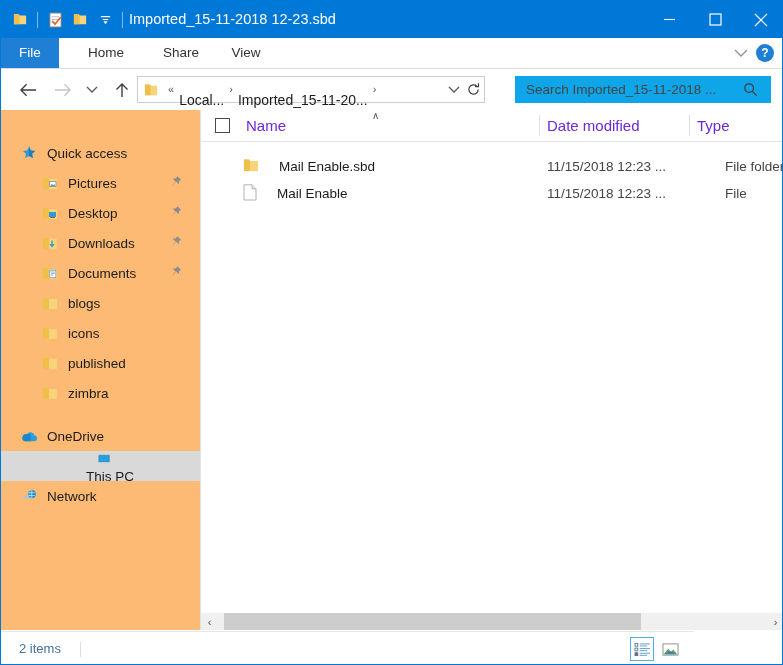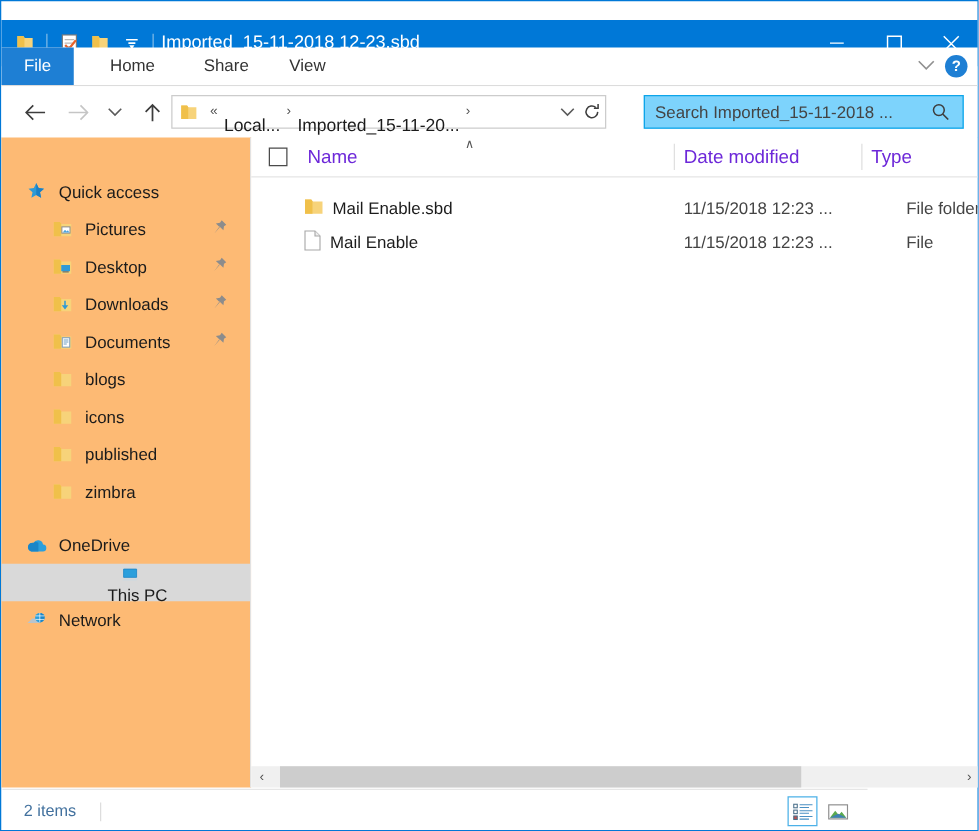--- a/index.html
+++ b/index.html
@@ -17,21 +17,21 @@
     height: 665px;
     box-sizing: border-box;
     border: 1px solid #0078d7;
     background: #ffffff;
     overflow: hidden;
   }
 
   
   .titlebar {
     position: absolute;
-    top: 15px; left: 0;
+    top: 0; left: 0;
     width: 783px;
     height: 37px;
     background: #0078d7;
     color: #ffffff;
   }
   .qat {
     position: absolute;
     top: 0; left: 8px;
     height: 37px;
     display: flex;
@@ -180,22 +180,22 @@
     right: 3px; top: 0;
     height: 25px;
     display: flex; align-items: center;
     color: #333333; font-size: 15px;
   }
   .searchbox {
     position: absolute;
     left: 514px; top: 7px;
     width: 256px; height: 27px;
     box-sizing: border-box;
-    border: 1px solid #0ea5e9;
-    background: #7dd3fc;
+    border: 3px solid #0ea5e9;
+    background: #0ea5e9;
     display: flex;
     align-items: center;
   }
   .search-txt {
     flex: 1;
     border: 0;
     outline: none;
     font-family: "Liberation Sans", sans-serif;
     font-size: 13.5px;
     color: #444444;
@@ -297,21 +297,21 @@
     align-items: center;
     font-size: 13.5px;
     color: #1b1b1b;
     white-space: nowrap;
   }
   .cell-name {
     position: absolute;
     left: 42px;
     display: flex;
     align-items: center;
-    gap: 7px;
+    gap: 20px;
   }
   .cell-date {
     position: absolute;
     left: 346px;
     color: #444444;
   }
   .cell-type {
     position: absolute;
     left: 496px;
     color: #444444;

